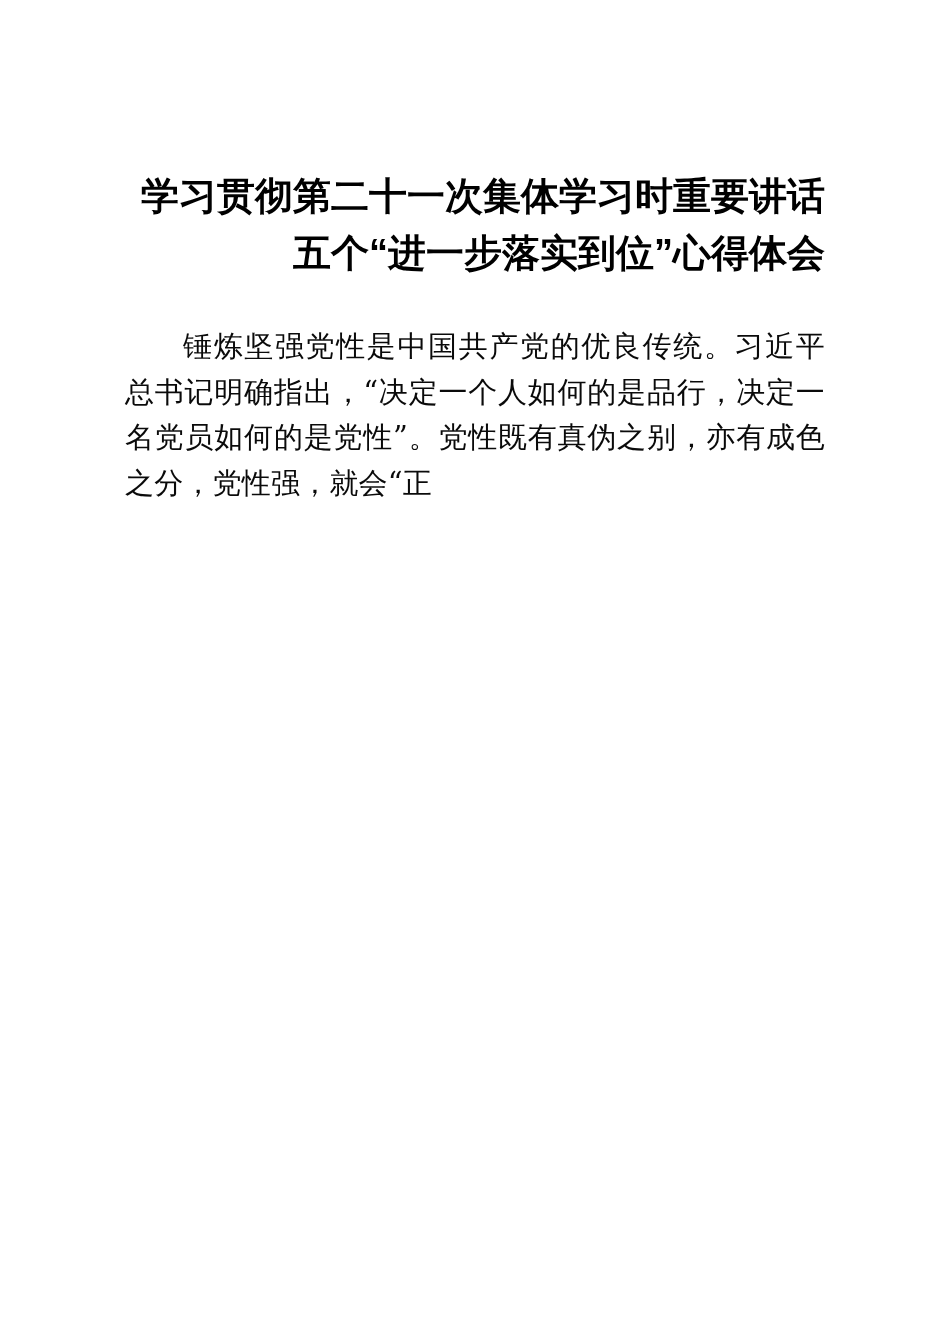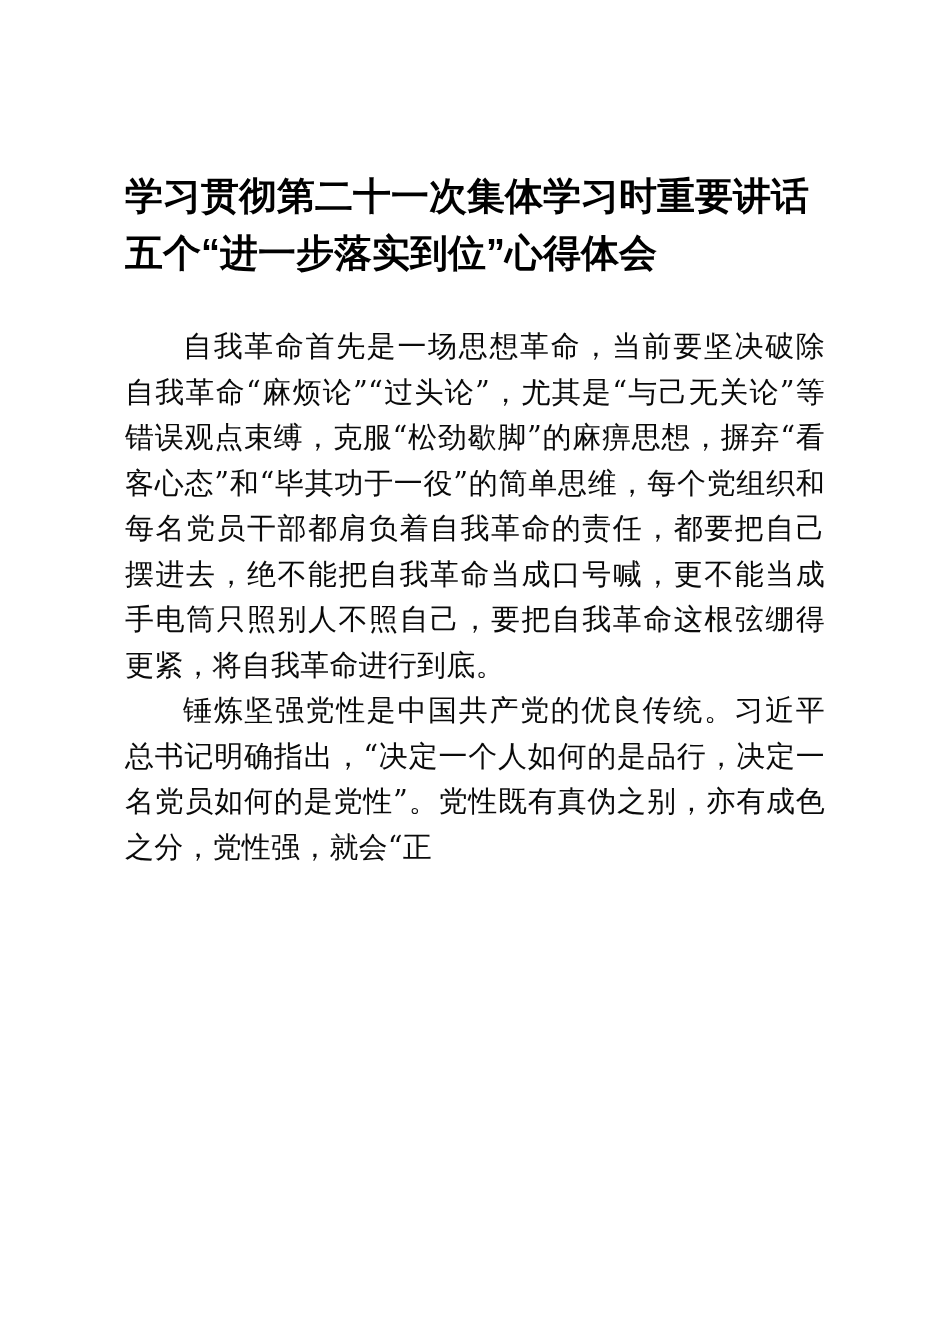--- a/index.html
+++ b/index.html
@@ -21,21 +21,21 @@
     left: 125px;
     top: 0;
     width: 700px;
   }
   .doc-title {
     font-family: "Liberation Sans", "DejaVu Sans", sans-serif;
     font-weight: bold;
     font-size: 38px;
     line-height: 57px;
     color: #000000;
-    text-align: left;
+    text-align: right;
     letter-spacing: 0px;
     margin: 0;
     padding-top: 168px;
     white-space: pre-line;
   }
   .paragraphs {
     margin-top: 42px;
   }
   .para {
     font-family: "DejaVu Serif", "Liberation Serif", serif;
@@ -55,18 +55,17 @@
 </style>
 </head>
 <body>
 
 <div class="page">
   <div class="doc-body">
 
     <h1 class="doc-title">学习贯彻第二十一次集体学习时重要讲话五个“进一步落实到位”心得体会</h1>
 
     <div class="paragraphs">
-      <p class="para">自我革命首先是一场思想革命，当前要坚决破除自我革命“麻烦论”“过头论”，尤其是“与己无关论”等错误观点束缚，克服“松劲歇脚”的麻痹思想，摒弃“看客心态”和“毕其功于一役”的简单思维，每个党组织和每名党员干部都肩负着自我革命的责任，都要把自己摆进去，绝不能把自我革命当成口号喊，更不能当成手电筒只照别人不照自己，要把自我革命这根弦绷得更紧，将自我革命进行到底。</p>
       <p class="para">锤炼坚强党性是中国共产党的优良传统。习近平总书记明确指出，“决定一个人如何的是品行，决定一名党员如何的是党性”。党性既有真伪之别，亦有成色之分，党性强，就会“正</p>
     </div>
 
   </div>
 </div>
 
 </body></html>

